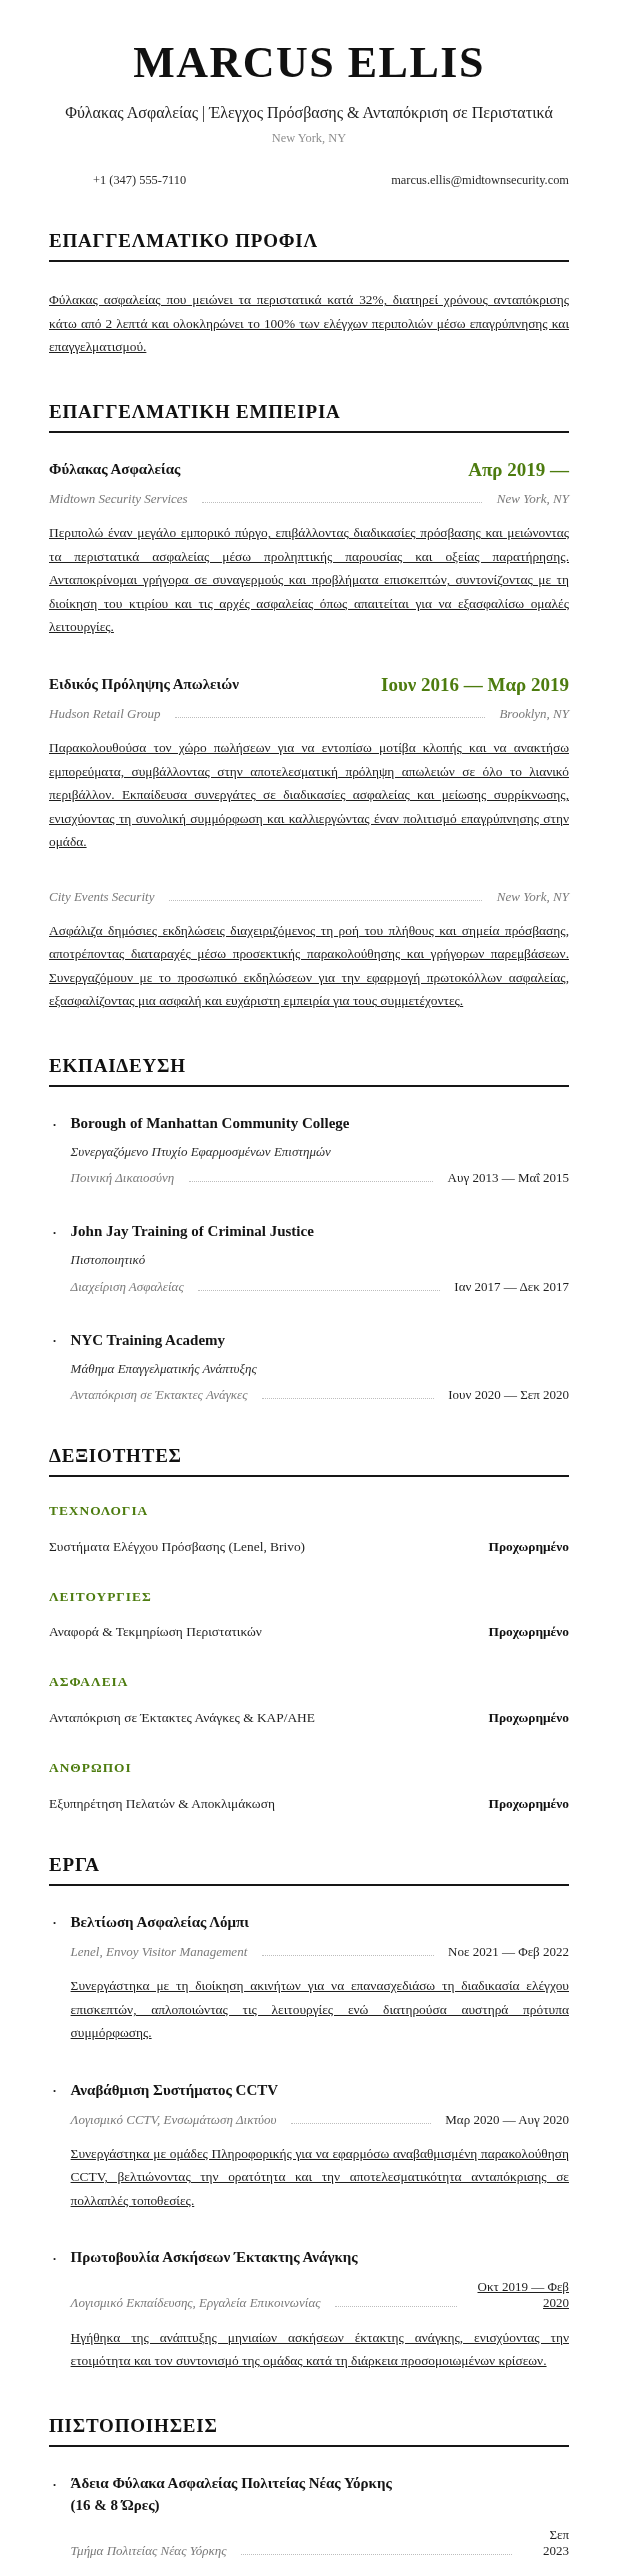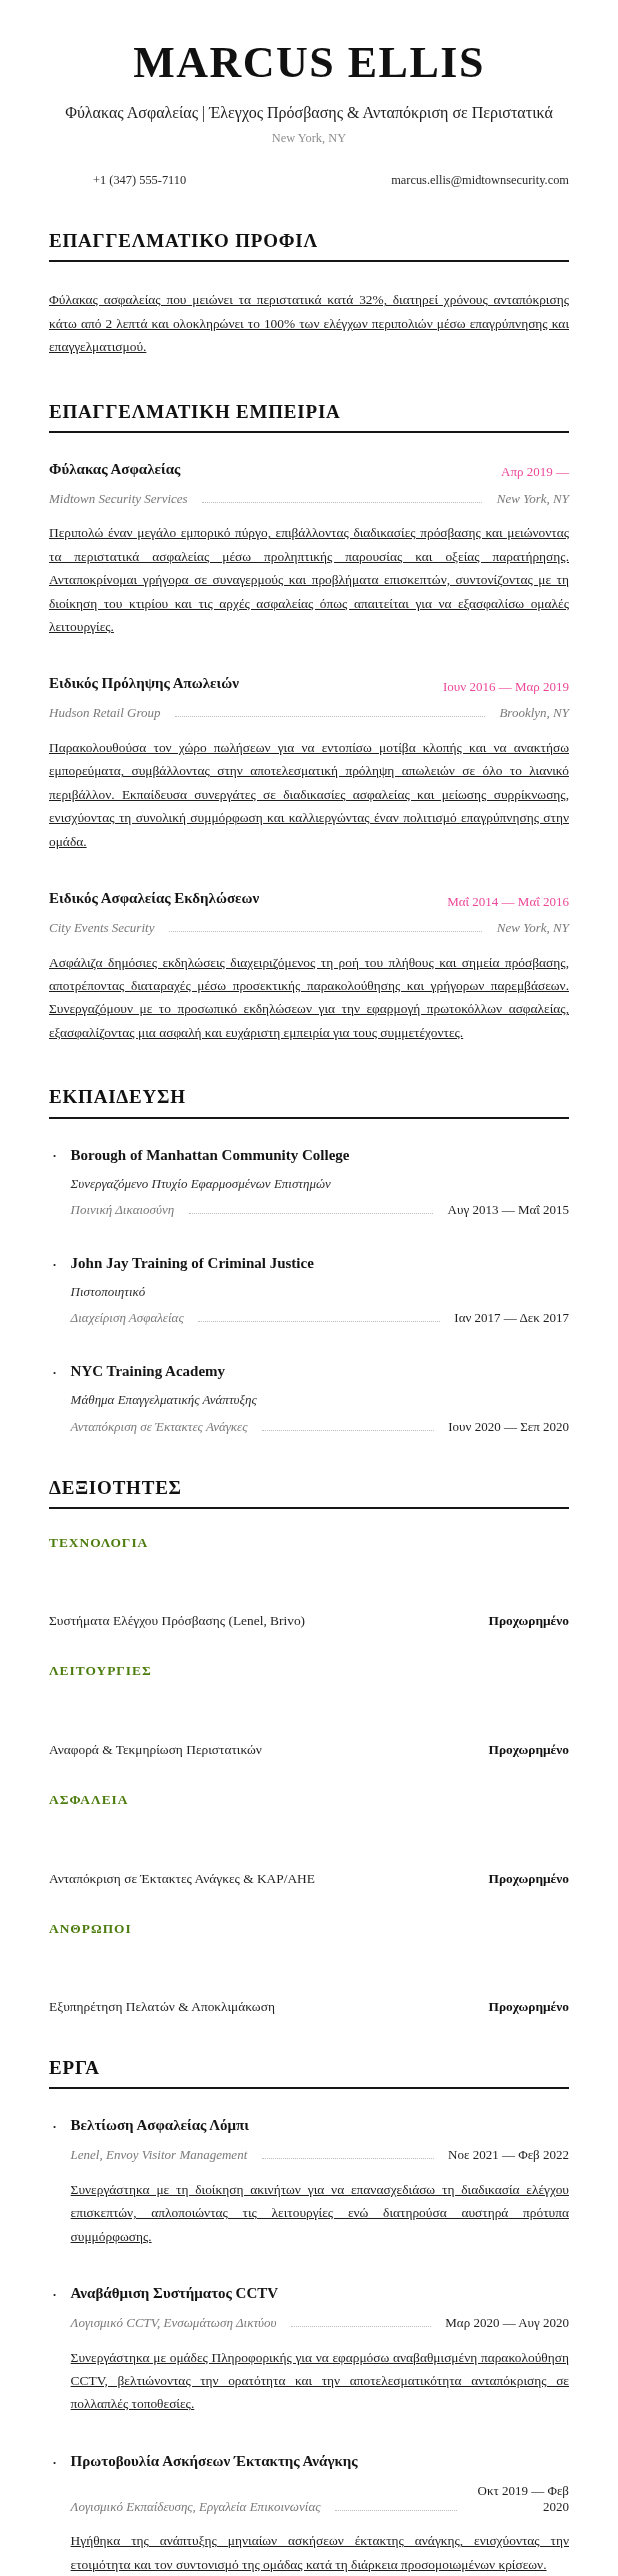--- a/index.html
+++ b/index.html
@@ -22,47 +22,47 @@
   .section-title {
     font-size:19px; font-weight:bold; letter-spacing:0.8px;
     color:#111; padding-bottom:8.2px;
     border-bottom:2.1px double #161616;
   }
   .section-body { margin-top:26px; }
 
   
   .item { margin-top:35px; }
   .item:first-child { margin-top:0; }
-  .item-head { display:flex; justify-content:space-between; align-items:flex-end; }
+  .item-head { display:flex; justify-content:space-between; align-items:center; }
   .item-title { font-size:15px; font-weight:bold; color:#151515; line-height:1.45; }
-  .item-date { font-size:13px; color:#ec4899; text-align:right; white-space:nowrap; padding-left:10.3px; }
+  .item-date { font-size:19px; color:#4d7c0f; text-align:right; white-space:nowrap; padding-left:10.3px;font-weight:bold; }
   .sub-row { display:flex; align-items:flex-end; margin-top:10.3px; font-size:13px; }
   .sub-left { font-style:italic; color:#7a7a7a; white-space:nowrap; }
   .leader { flex:1 1 auto; border-bottom:1px dotted #bdbdbd; margin:0 14.4px 4.1px 14.4px; min-width:20.6px; }
   .sub-right-muted { font-style:italic; color:#7a7a7a; white-space:nowrap; }
   .sub-right-date { font-size:13px; color:#1f1f1f; text-align:right; }
   .degree-line { margin-top:9.3px; font-size:13px; font-style:italic; color:#2e2e2e; }
   .item-desc { margin-top:14.4px; font-size:13.4px; line-height:1.75; text-align:justify; color:#1f1f1f;text-decoration:underline; }
 
   
   .bulleted { position:relative; padding-left:21.6px; }
   .bullet { position:absolute; left:4.1px; top:6.7px; font-size:8.8px; color:#222; }
 
   .title-narrow { max-width:289px; }
   .title-cert { max-width:340px; }
-  .date-wrap { white-space:normal; max-width:98px; }
+  .date-wrap { white-space:normal; max-width:98px;text-decoration:underline; }
   .date-wrap-sm { white-space:normal; max-width:43px; }
 
   
   .skill-group { margin-top:34px; }
   .skill-group:first-child { margin-top:0; }
   .skill-cat { font-size:13.4px; font-weight:bold; letter-spacing:1px; color:#4d7c0f; }
   .skill-row { display:flex; justify-content:space-between; align-items:baseline; margin-top:19.6px; font-size:13.4px; }
   .skill-name { color:#1f1f1f; }
-  .skill-level { font-weight:bold; color:#111;margin-top:43px; }
+  .skill-level { font-weight:bold; color:#111; }
 </style>
 </head>
 <body>
 
 <div class="page">
 
   <div>
     <div class="name">MARCUS ELLIS</div>
     <div class="headline">Φύλακας Ασφαλείας | Έλεγχος Πρόσβασης &amp; Ανταπόκριση σε Περιστατικά</div>
     <div class="loc-line">New York, NY</div>
@@ -103,24 +103,20 @@
         </div>
         <div class="sub-row">
           <span class="sub-left">Hudson Retail Group</span>
           <span class="leader"></span>
           <span class="sub-right-muted">Brooklyn, NY</span>
         </div>
         <div class="item-desc">Παρακολουθούσα τον χώρο πωλήσεων για να εντοπίσω μοτίβα κλοπής και να ανακτήσω εμπορεύματα, συμβάλλοντας στην αποτελεσματική πρόληψη απωλειών σε όλο το λιανικό περιβάλλον. Εκπαίδευσα συνεργάτες σε διαδικασίες ασφαλείας και μείωσης συρρίκνωσης, ενισχύοντας τη συνολική συμμόρφωση και καλλιεργώντας έναν πολιτισμό επαγρύπνησης στην ομάδα.</div>
       </div>
 
       <div class="item">
-        <div class="item-head">
-          <div class="item-title">Ειδικός Ασφαλείας Εκδηλώσεων</div>
-          <div class="item-date">Μαΐ 2014 — Μαΐ 2016</div>
-        </div>
         <div class="sub-row">
           <span class="sub-left">City Events Security</span>
           <span class="leader"></span>
           <span class="sub-right-muted">New York, NY</span>
         </div>
         <div class="item-desc">Ασφάλιζα δημόσιες εκδηλώσεις διαχειριζόμενος τη ροή του πλήθους και σημεία πρόσβασης, αποτρέποντας διαταραχές μέσω προσεκτικής παρακολούθησης και γρήγορων παρεμβάσεων. Συνεργαζόμουν με το προσωπικό εκδηλώσεων για την εφαρμογή πρωτοκόλλων ασφαλείας, εξασφαλίζοντας μια ασφαλή και ευχάριστη εμπειρία για τους συμμετέχοντες.</div>
       </div>
 
     </div>
   </div>

